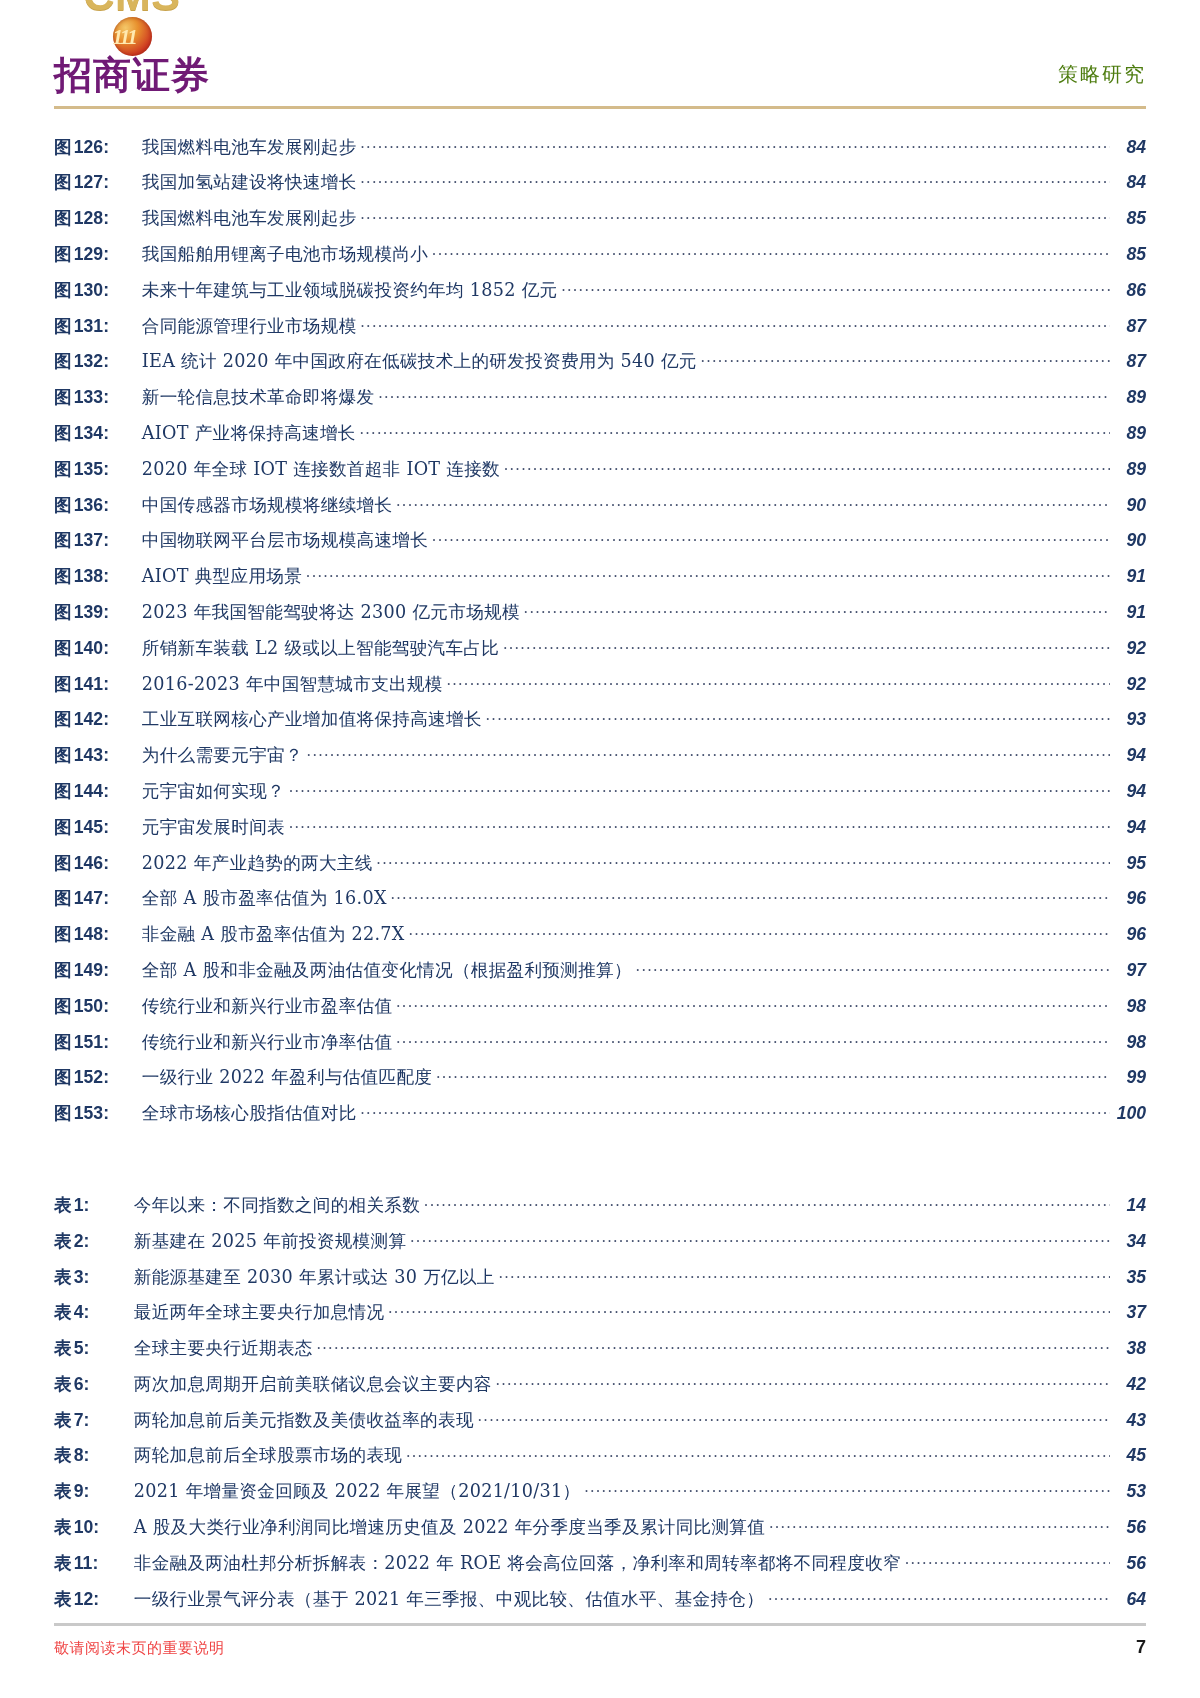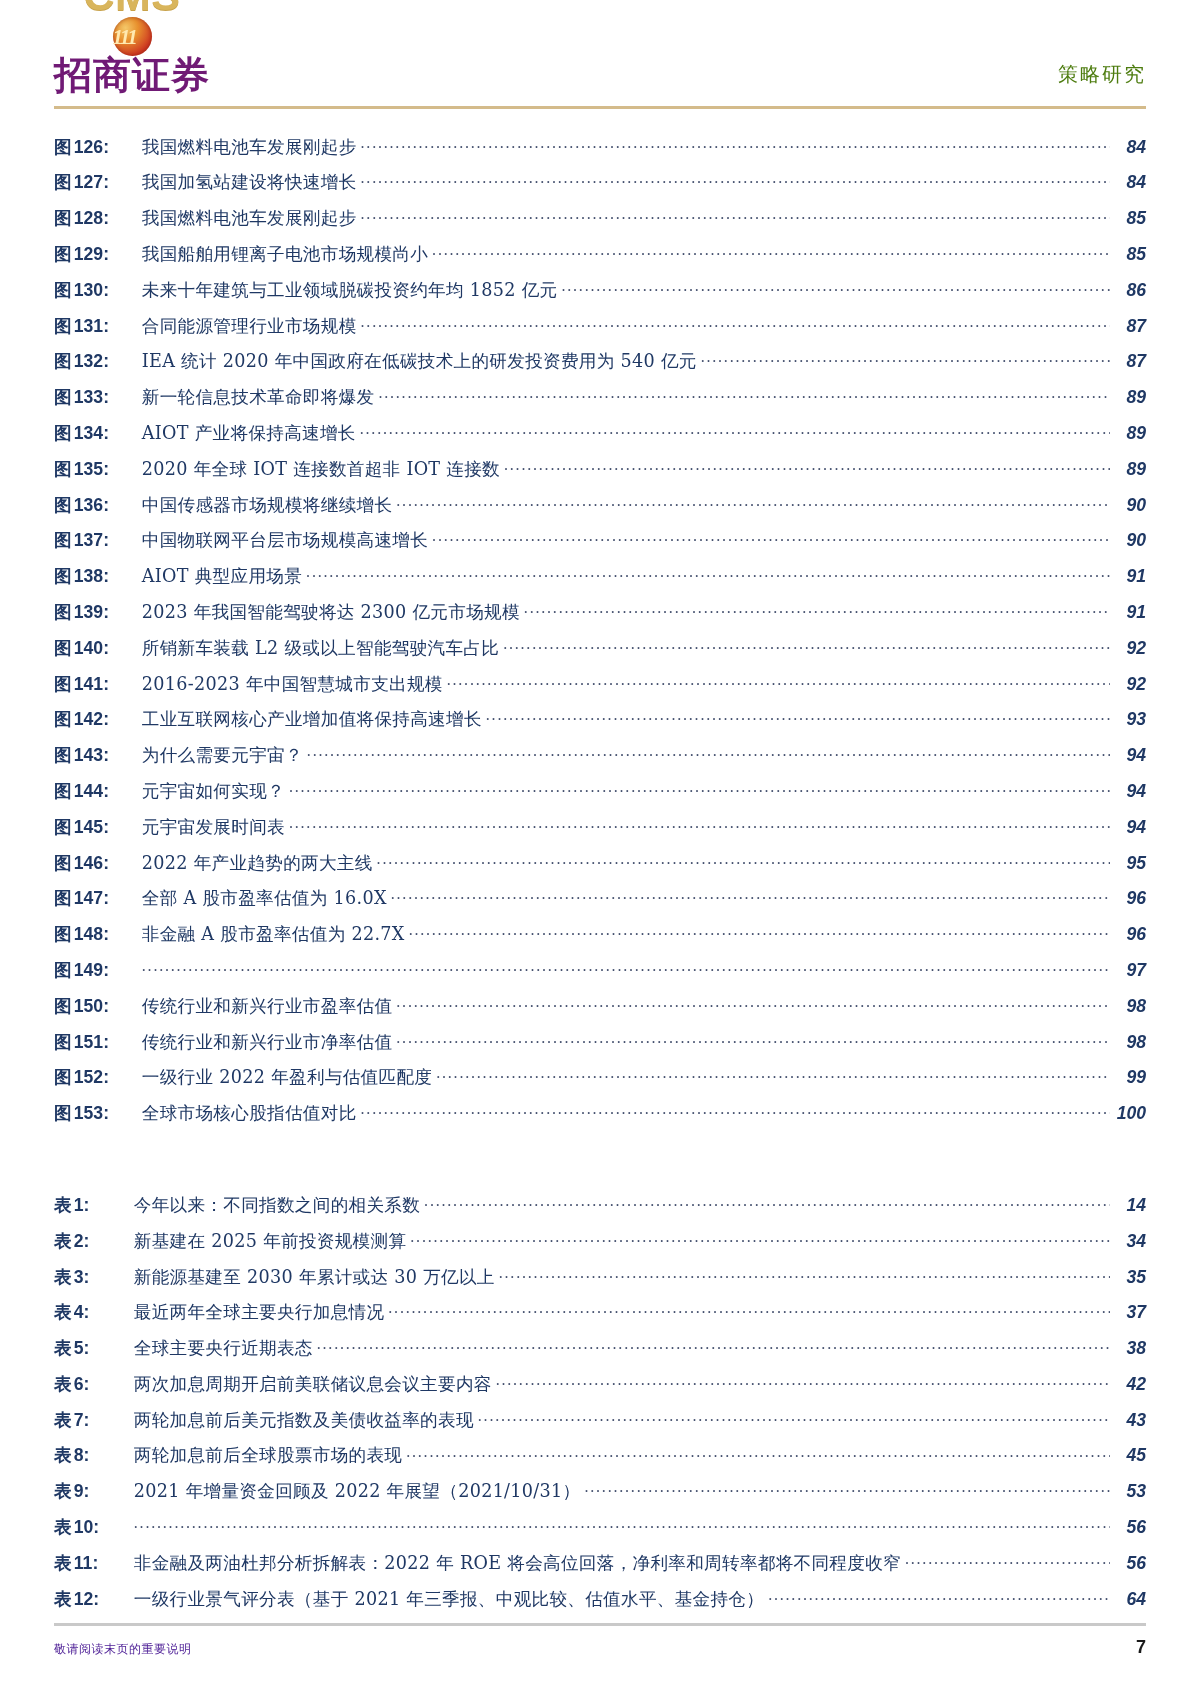--- a/index.html
+++ b/index.html
@@ -178,22 +178,22 @@
     background: #c9c9c9;
     margin-bottom: 11px;
   }
   .footer-inner {
     display: flex;
     align-items: baseline;
     justify-content: space-between;
     font-family: "DejaVu Serif", "Liberation Serif", serif;
   }
   .footer-note {
-    font-size: 12px;
-    color: #4c1d95;
+    font-size: 15px;
+    color: #ef4444;
     letter-spacing: .5px;
   }
   .footer-page {
     font-size: 18px;
     font-weight: 700;
     color: #1a1a1a;
     font-family: "Liberation Sans", "DejaVu Sans", sans-serif;
   }
 </style>
 </head>
@@ -373,20 +373,21 @@
         <div class="toc-row">
           <span class="toc-label">图</span>
           <span class="toc-num wide">148:</span>
           <span class="toc-title">非金融 A 股市盈率估值为 22.7X</span>
           <span class="toc-leader"></span>
           <span class="toc-page">96</span>
         </div>
         <div class="toc-row">
           <span class="toc-label">图</span>
           <span class="toc-num wide">149:</span>
+          <span class="toc-title">全部 A 股和非金融及两油估值变化情况（根据盈利预测推算）</span>
           <span class="toc-leader"></span>
           <span class="toc-page">97</span>
         </div>
         <div class="toc-row">
           <span class="toc-label">图</span>
           <span class="toc-num wide">150:</span>
           <span class="toc-title">传统行业和新兴行业市盈率估值</span>
           <span class="toc-leader"></span>
           <span class="toc-page">98</span>
         </div>
@@ -473,20 +474,21 @@
         <div class="toc-row">
           <span class="toc-label">表</span>
           <span class="toc-num">9:</span>
           <span class="toc-title">2021 年增量资金回顾及 2022 年展望（2021/10/31）</span>
           <span class="toc-leader"></span>
           <span class="toc-page">53</span>
         </div>
         <div class="toc-row">
           <span class="toc-label">表</span>
           <span class="toc-num">10:</span>
+          <span class="toc-title">A 股及大类行业净利润同比增速历史值及 2022 年分季度当季及累计同比测算值</span>
           <span class="toc-leader"></span>
           <span class="toc-page">56</span>
         </div>
         <div class="toc-row">
           <span class="toc-label">表</span>
           <span class="toc-num">11:</span>
           <span class="toc-title">非金融及两油杜邦分析拆解表：2022 年 ROE 将会高位回落，净利率和周转率都将不同程度收窄</span>
           <span class="toc-leader"></span>
           <span class="toc-page">56</span>
         </div>

